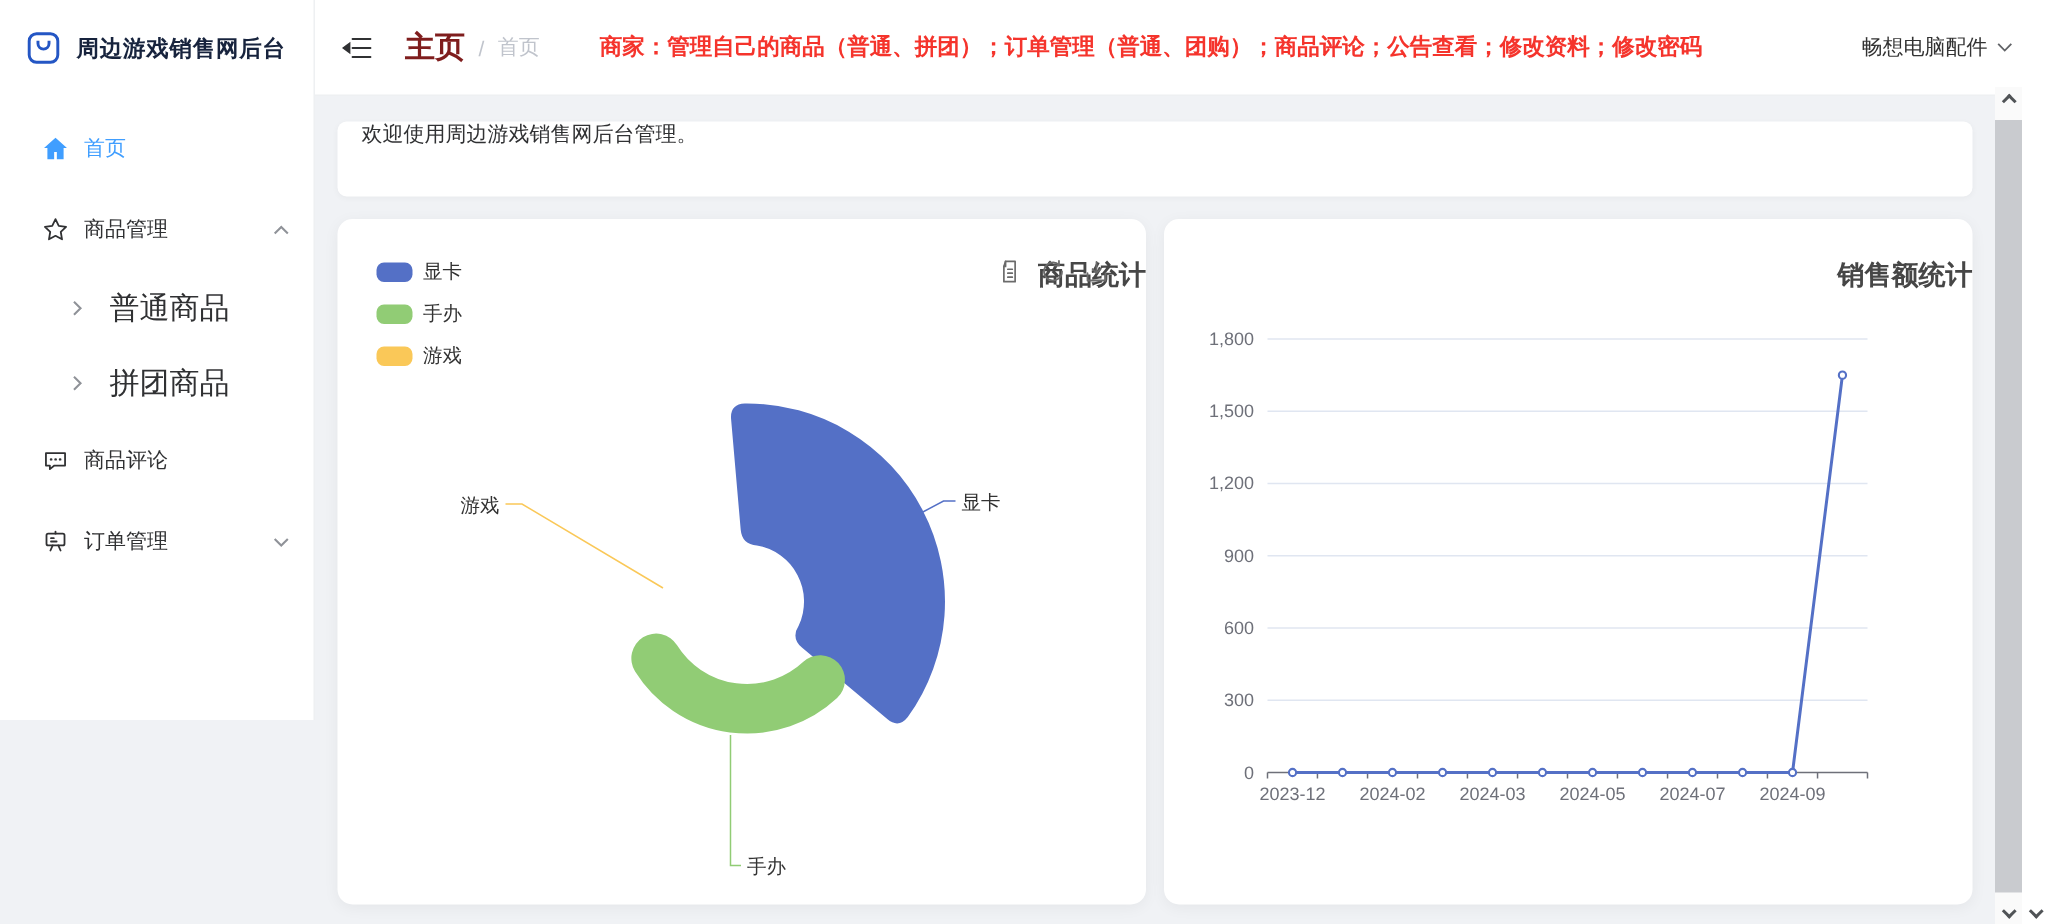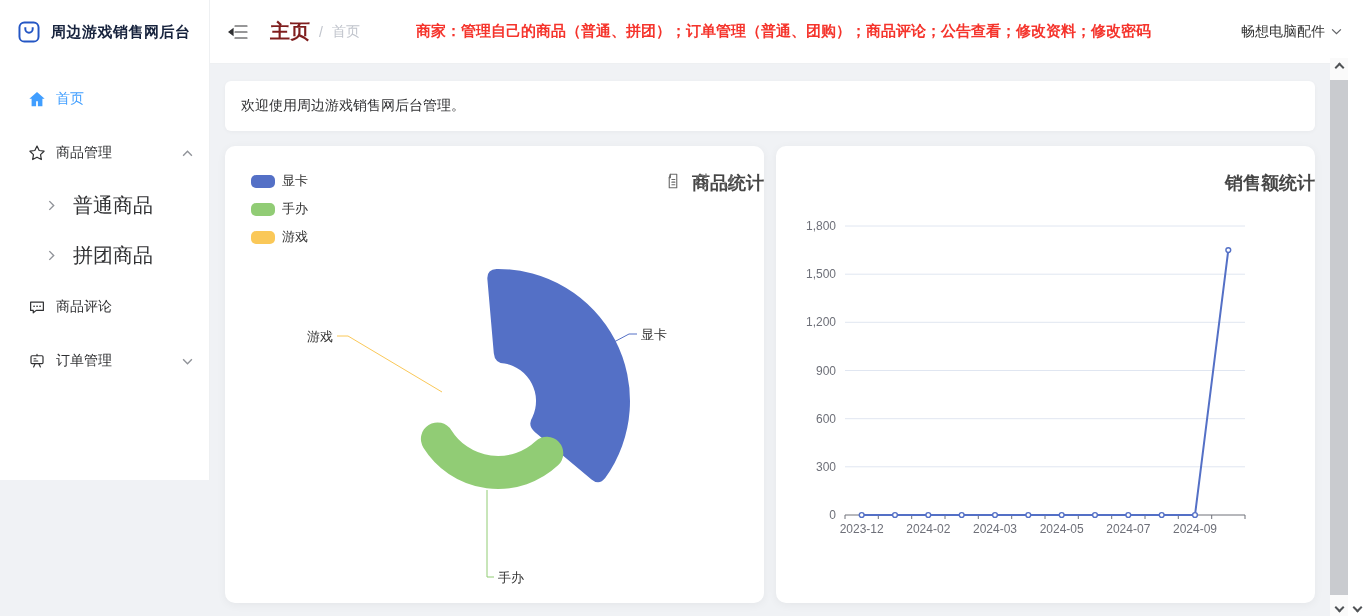--- a/index.html
+++ b/index.html
@@ -26,28 +26,28 @@
     font-size:20px; color:#303133; cursor:pointer; }
   .sub-item .lbl { margin-left:18px; }
   
   .topbar { position:absolute; left:210px; top:0; width:1154px; height:64px;
     background:#fff; border-bottom:1px solid #eef0f2; display:flex; align-items:center;
     padding:0 22px 0 18px; z-index:4; }
   .hamburger { width:20px; height:18px; display:flex; margin-right:22px; cursor:pointer; }
   .crumb-home { font-size:20px; color:#7f1d1d; font-weight:bold; cursor:pointer; }
   .crumb-sep { font-size:14px; color:#c0c4cc; margin:0 9px; }
   .crumb-cur { font-size:14px; color:#c0c4cc; }
-  .notice { font-size:15px; font-weight:bold; margin-left:56px; white-space:nowrap; }
+  .notice { font-size:15px; font-weight:bold; margin-left:40px; white-space:nowrap; }
   .userbox { margin-left:auto; display:flex; align-items:center; gap:6px; font-size:14px;
     color:#333; cursor:pointer; }
   
   .main { position:absolute; left:210px; top:65px; width:1120px; height:551px;
     padding:16px 15px 0 15px; }
   .welcome-card { height:50px; background:#fff; border-radius:6px;
-    box-shadow:0 1px 4px rgba(0,0,0,.04); display:flex; align-items:center;
+    box-shadow:0 1px 4px rgba(0,0,0,.04); display:flex; align-items:flex-start;
     padding:0 16px; font-size:14px; color:#303133; }
   .charts-row { display:flex; gap:12px; margin-top:15px; }
   .card { width:539px; height:457px; background:#fff; border-radius:10px; position:relative;
     box-shadow:0 2px 10px rgba(0,0,0,.05); }
   .chart-title { position:absolute; left:0; right:0; top:25px; text-align:right;
     font-size:18px; font-weight:bold; color:#464646; }
   .pie-legend { position:absolute; left:26px; top:26px; display:flex; flex-direction:column; gap:10px; }
   .legend-item { display:flex; align-items:center; gap:7px; cursor:pointer; }
   .legend-swatch { width:24px; height:13px; border-radius:5px; }
   .legend-label { font-size:13px; color:#333; }

